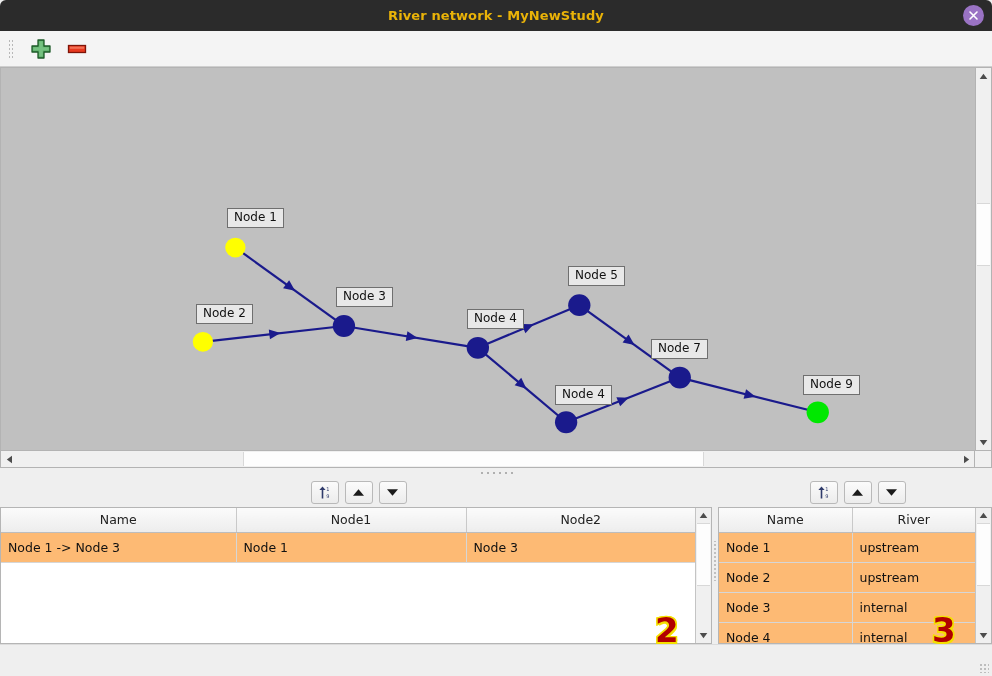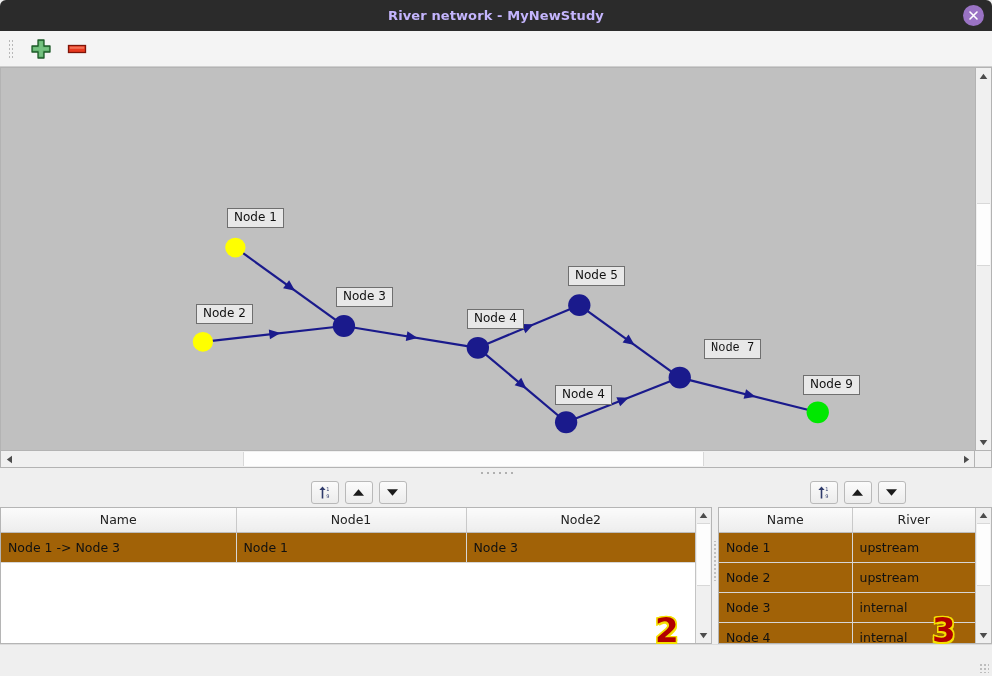--- a/index.html
+++ b/index.html
@@ -22,21 +22,21 @@
     height: 31px; min-height: 31px;
     background: #2b2b2b;
     color: #f2f2f2;
     position: relative;
     display: flex; align-items: center; justify-content: center;
     border-top-left-radius: 6px; border-top-right-radius: 6px;
   }
   .titlebar .title {
     font-size: 13px; font-weight: bold;
     letter-spacing: 0.1px;
-    color: #c4b5fd;
+    color: #eab308;
   }
   .close-btn {
     position: absolute; right: 8px; top: 5px;
     width: 21px; height: 21px; border-radius: 50%;
     background: #9a73c4;
     display: flex; align-items: center; justify-content: center;
     cursor: pointer;
   }
   .close-btn svg { display:block; }
 
@@ -206,21 +206,21 @@
     height: 24px;
     text-align: center;
   }
   thead th:last-child { border-right: none; }
   tbody td {
     border-right: 1px solid #d6d6d6;
     border-bottom: 1px solid #d6d6d6;
     font-size: 12.5px; color: #111;
     height: 30px;
     padding: 0 7px;
-    background: #a16207;
+    background: #fdba74;
     white-space: nowrap; overflow: hidden;
   }
   tbody td:last-child { border-right: none; }
 
   .tbl-vscroll {
     width: 16px; min-width: 16px;
     background: #f0f0f0;
     border-left: 1px solid #c4c4c4;
     display: flex; flex-direction: column;
   }
@@ -307,21 +307,21 @@
               <circle cx="805" cy="347" r="11" fill="#00e800"></circle>
             </g>
         </svg>
         <div id="labels-layer">
             <div class="node-label" style="left: 226px; top: 140px;">Node 1</div>
             <div class="node-label" style="left: 195px; top: 236px;">Node 2</div>
             <div class="node-label" style="left: 335px; top: 219px;">Node 3</div>
             <div class="node-label" style="left: 466px; top: 241px;">Node 4</div>
             <div class="node-label" style="left: 567px; top: 198px;">Node 5</div>
             <div class="node-label" style="left: 554px; top: 317px;">Node 4</div>
-            <div class="node-label" style="left: 703px; top: 271px; font-family: Liberation Mono, monospace;">Node 7</div>
+            <div class="node-label" style="left: 650px; top: 271px;">Node 7</div>
             <div class="node-label" style="left: 802px; top: 307px;">Node 9</div>
           </div>
 
       </div>
       <div class="vscroll">
         <div class="sb-btn">
           <svg width="9" height="7" viewBox="0 0 9 7">
               <path d="M4.5 0.8 L8.3 6 L0.7 6 z" fill="#4d4d4d"></path>
             </svg>
         </div>

